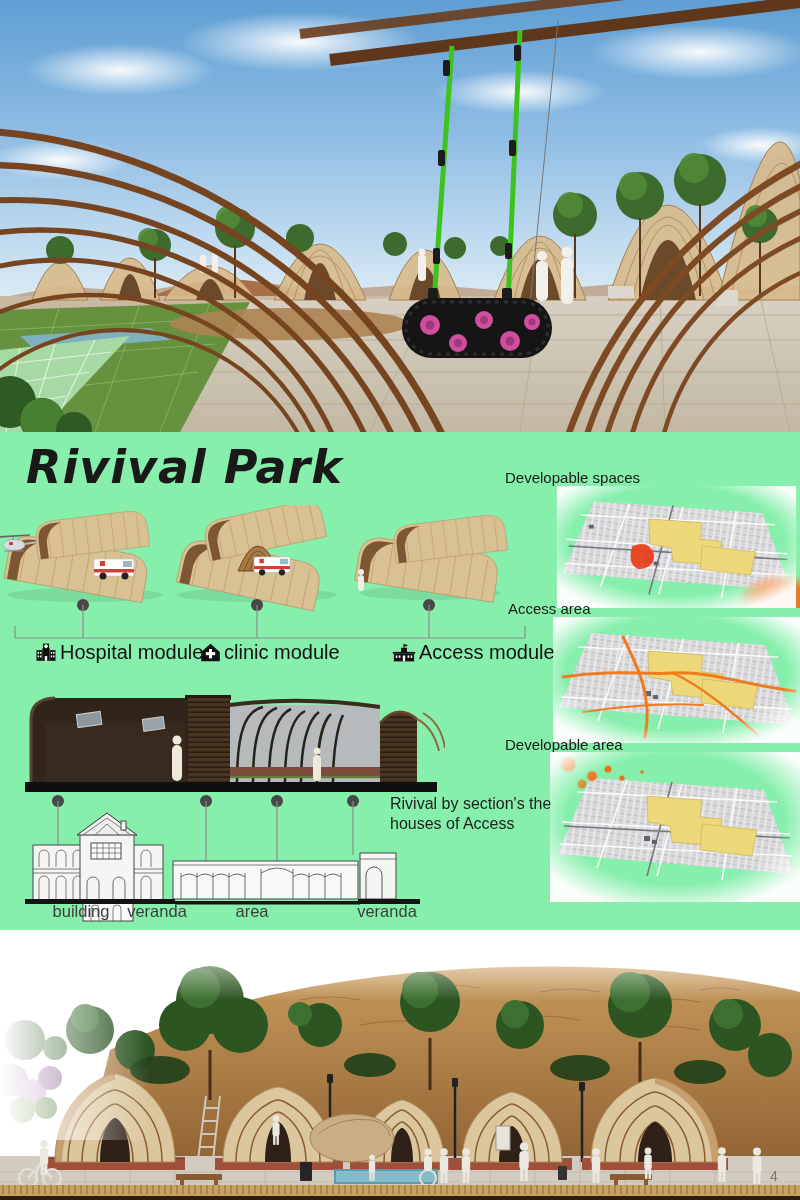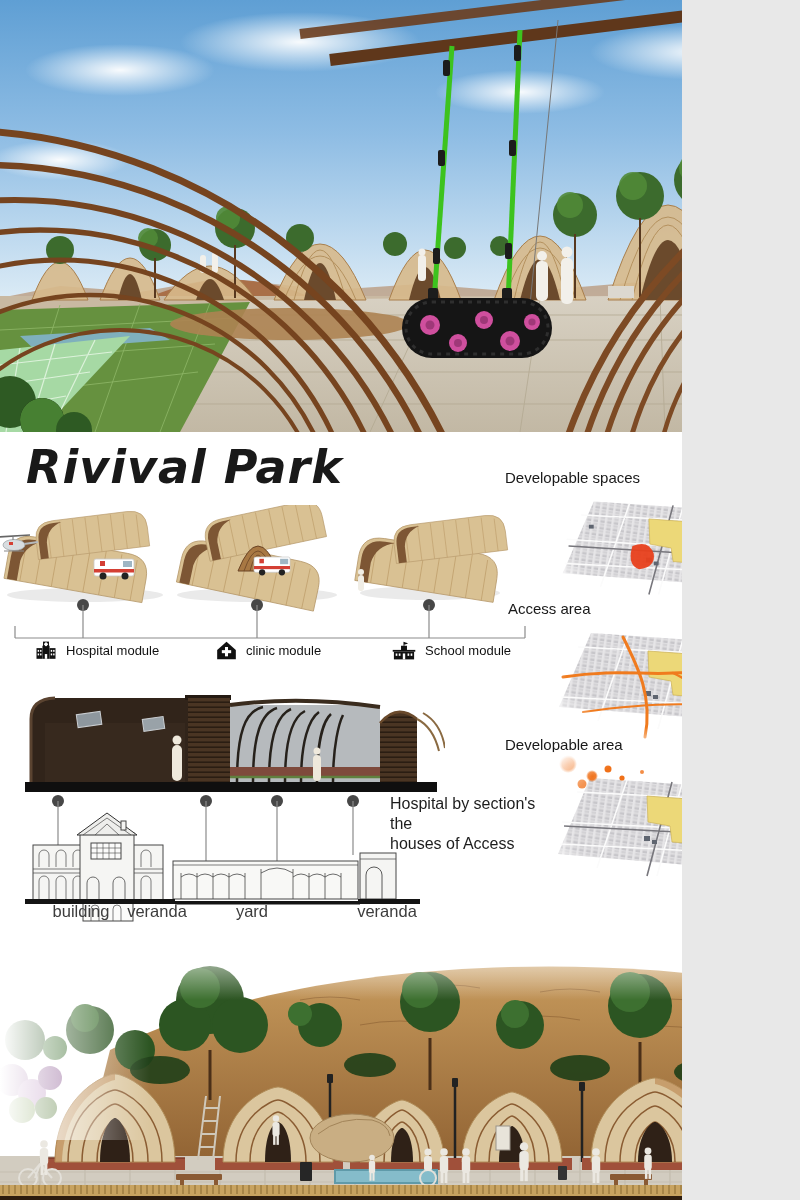--- a/index.html
+++ b/index.html
@@ -1,23 +1,23 @@
 <!DOCTYPE html>
 <html><head>
 <meta charset="utf-8">
 <style>
   html,body{margin:0;padding:0;background:#e8e8e8;}
-  .poster{position:relative;width:682px;height:1200px;background:#ffffff;overflow:hidden;
+  .poster{position:relative;width:800px;height:1200px;background:#86efac;overflow:hidden;
           font-family:"Liberation Sans",sans-serif;color:#1a1a1a;}
   .abs{position:absolute;}
   svg{display:block;}
   .title{left:26px;top:440px;font-family:"DejaVu Sans",sans-serif;font-style:italic;font-weight:700;
          font-size:46px;letter-spacing:1px;color:#191919;white-space:nowrap;}
   .module-row{left:0;top:641px;width:530px;height:28px;}
-  .module-item{position:absolute;display:flex;align-items:center;gap:9px;font-size:13px;color:#111;white-space:nowrap;}
+  .module-item{position:absolute;display:flex;align-items:center;gap:3px;font-size:20px;color:#111;white-space:nowrap;}
   .module-item svg{flex:0 0 auto;}
   .map-label{font-size:15px;color:#191919;white-space:nowrap;margin-left:8px;}
   .map-box{overflow:hidden;}
   .note{left:390px;top:794px;width:170px;font-size:16px;line-height:20px;color:#1d1d1d;}
   .sec-label{position:absolute;top:0;transform:translateX(-50%);font-size:16.5px;color:#3d3d3d;white-space:nowrap;}
   .sec-label-row{left:0;top:902px;width:500px;height:24px;}
   .page-num{left:770px;top:1168px;font-size:14px;color:#777;}
 </style>
 </head>
 <body>
@@ -272,41 +272,41 @@
         <rect x="2" y="10.5" width="1.2" height="1.6" fill="#fff"></rect>
           <rect x="4" y="10.5" width="1.2" height="1.6" fill="#fff"></rect>
         <rect x="13" y="7.5" width="1.2" height="1.6" fill="#fff"></rect>
           <rect x="15" y="7.5" width="1.2" height="1.6" fill="#fff"></rect>
         <rect x="13" y="10.5" width="1.2" height="1.6" fill="#fff"></rect>
           <rect x="15" y="10.5" width="1.2" height="1.6" fill="#fff"></rect>
         <rect x="8" y="11" width="2" height="4" fill="#fff"></rect>
       </svg>
       <span>Hospital module</span>
     </div>
-    <div class="module-item" style="left:216px">
+    <div class="module-item" style="left:200px">
       <svg width="21" height="19" viewBox="0 0 18 16">
         <path d="M9,0.5 L17,7.5 V15.5 H1 V7.5 Z" fill="#111"></path>
         <rect x="7.7" y="5" width="2.6" height="8" fill="#fff"></rect>
           <rect x="5" y="7.7" width="8" height="2.6" fill="#fff"></rect>
       </svg>
       <span>clinic module</span>
     </div>
     <div class="module-item" style="left:392px">
       <svg width="24" height="19" viewBox="0 0 20 16">
         <rect x="0.5" y="7.5" width="19" height="1.5" fill="#111"></rect>
         <rect x="1.5" y="9" width="17" height="6.5" fill="#111"></rect>
         <rect x="7.5" y="4" width="5" height="4" fill="#111"></rect>
         <path d="M10,4 V1.2 M10,1.2 L12.2,2 L10,2.8 Z" stroke="#111" stroke-width="0.9" fill="#111"></path>
         <rect x="3" y="10.5" width="1.4" height="2" fill="#fff"></rect>
           <rect x="5.6" y="10.5" width="1.4" height="2" fill="#fff"></rect>
         <rect x="13" y="10.5" width="1.4" height="2" fill="#fff"></rect>
           <rect x="15.6" y="10.5" width="1.4" height="2" fill="#fff"></rect>
         <rect x="9" y="10.5" width="2" height="5" fill="#fff"></rect>
       </svg>
-      <span>School module</span>
+      <span>Access module</span>
     </div>
   </div>
 
   <svg class="abs" style="left:25px;top:693px" width="420" height="232" viewBox="0 0 420 232">
     <defs>
       <pattern id="slatP" width="6" height="5" patternUnits="userSpaceOnUse">
         <rect width="6" height="5" fill="#4a3523"></rect>
           <rect y="3.4" width="6" height="1.6" fill="#2a1d12"></rect>
       </pattern>
     </defs>
@@ -383,26 +383,26 @@
         <rect x="0" y="206" width="150" height="5"></rect>
           <rect x="150" y="208" width="185" height="3.5"></rect>
         <rect x="333" y="206" width="62" height="5"></rect>
       </g>
     </g>
   </svg>
 
   <div class="abs sec-label-row">
     <span class="sec-label" style="left:81px">building</span>
     <span class="sec-label" style="left:157px">veranda</span>
-    <span class="sec-label" style="left:252px">yard</span>
+    <span class="sec-label" style="left:252px">area</span>
     <span class="sec-label" style="left:387px">veranda</span>
   </div>
 
   <div class="abs note">
-    <span style="display:block">Hospital by section's the</span>
+    <span style="display:block">Rivival by section's the</span>
     <span style="display:block">houses of Access</span>
   </div>
 
   <div class="abs map-label" style="left:497px;top:469px">Developable spaces</div>
   <div class="abs map-box" style="left:553px;top:486px;width:247px;height:122px">
     <svg width="247" height="122" viewBox="0 0 247 126">
       <defs>
         <pattern id="cityA" width="7" height="7" patternUnits="userSpaceOnUse" patternTransform="rotate(8)">
           <rect width="7" height="7" fill="#e6e5e7"></rect>
             <rect x="0.5" y="0.5" width="4.5" height="2.6" fill="#c7c6ca"></rect>

